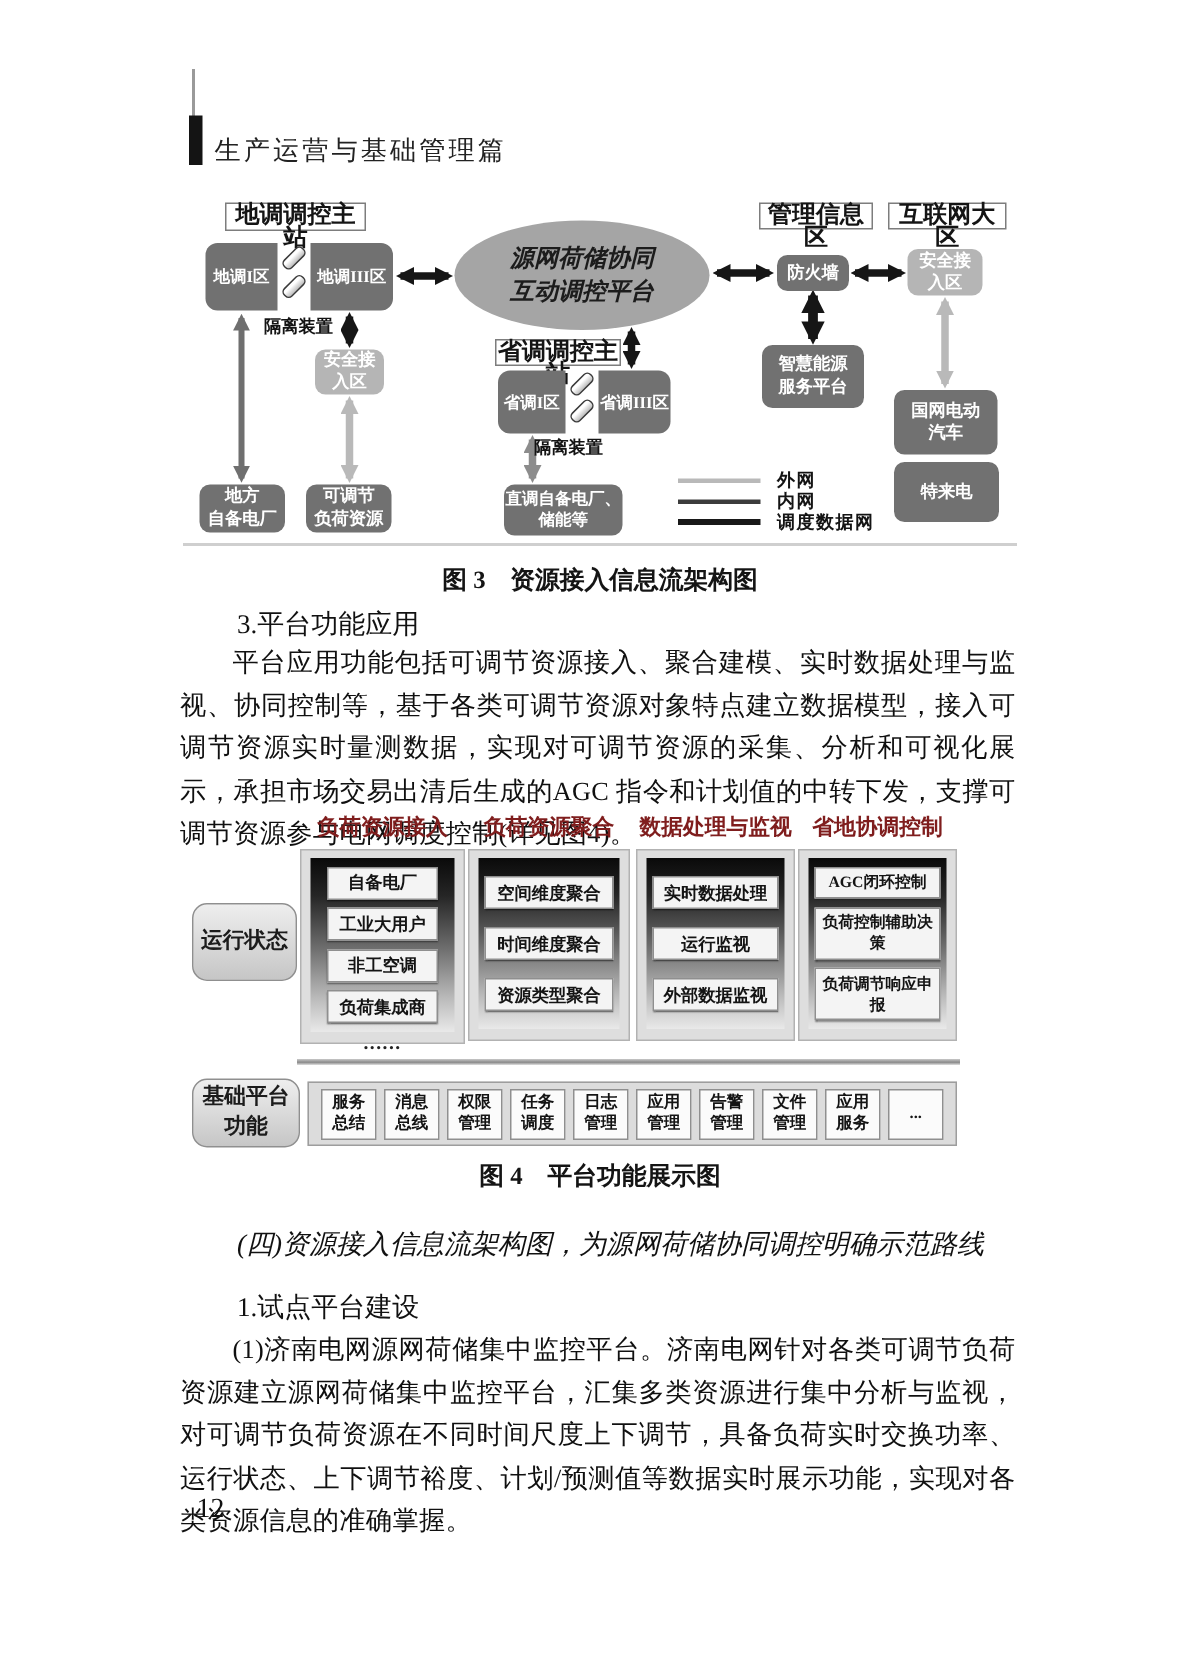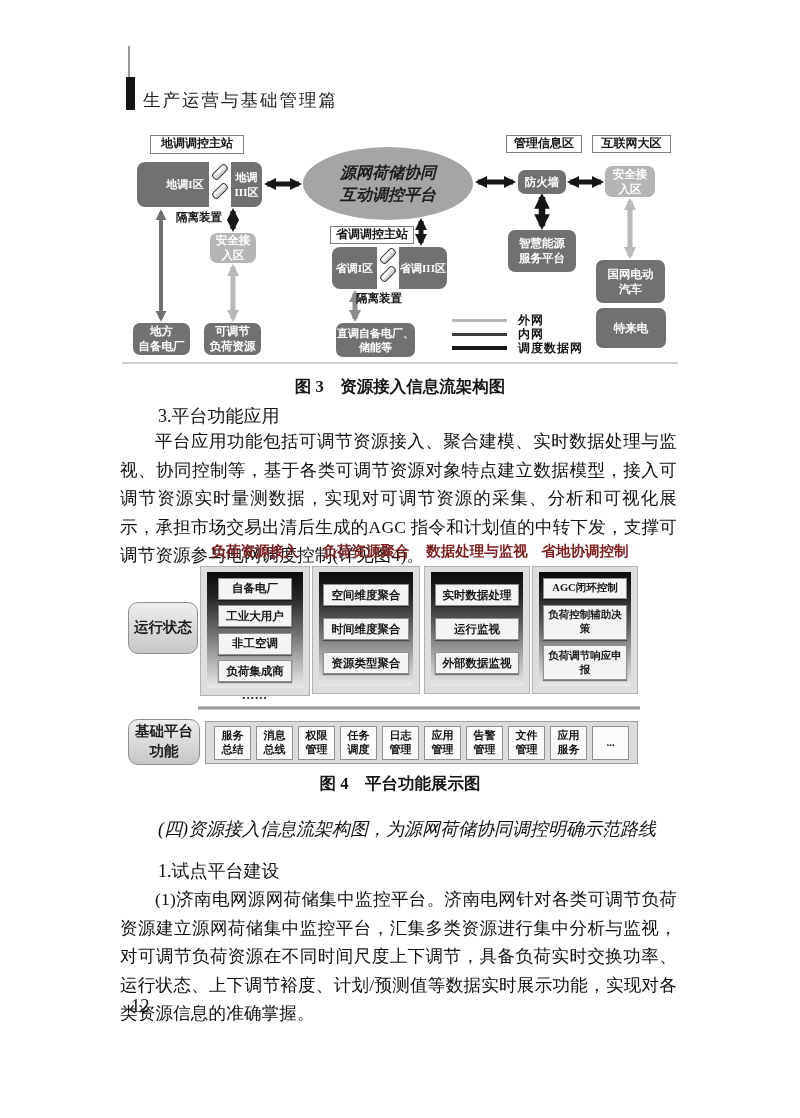--- a/index.html
+++ b/index.html
@@ -6,21 +6,21 @@
   .page{position:relative;width:800px;height:1118px;background:#ffffff;overflow:hidden;
         font-family:"Liberation Serif","DejaVu Serif",serif;color:#111;}
   
   .hdr-thinline{position:absolute;left:128px;top:46px;width:2px;height:32px;background:#9a9a9a;}
   .hdr-bar{position:absolute;left:126px;top:77px;width:9px;height:33px;background:#141414;}
   .hdr-text{position:absolute;left:143px;top:88px;font-size:17.5px;letter-spacing:2px;color:#222;}
   
   .fig3{position:absolute;left:120px;top:125px;width:570px;height:245px;}
   .f3arrows{position:absolute;left:0;top:0;}
   .labelbox{position:absolute;background:#fff;border:1px solid #7d7d7d;color:#141414;
-            font-size:12px;font-weight:600;text-align:center;line-height:15px;}
+            font-size:16px;font-weight:600;text-align:center;line-height:15px;}
   .dark{position:absolute;background:#717171;color:#fff;border-radius:7px;
         display:flex;align-items:center;justify-content:center;text-align:center;
         font-size:11.5px;font-weight:600;line-height:1.3;white-space:pre-line;}
   .light{background:#b5b5b5;}
   .ellipse{position:absolute;background:#a5a5a5;border-radius:50%;
            display:flex;align-items:center;justify-content:center;text-align:center;
            font-size:16px;font-weight:700;color:#1c1c1c;line-height:1.35;white-space:pre-line;font-style:italic;}
   .zgroup{position:absolute;display:flex;}
   .zcell{background:#717171;color:#fff;display:flex;align-items:center;justify-content:center;
          text-align:center;font-size:11px;font-weight:600;}
@@ -110,21 +110,21 @@
       <line x1="235" y1="168" x2="235" y2="194" stroke="#8c8c8c" stroke-width="5" marker-start="url(#mM)" marker-end="url(#mM)"></line>
       <line x1="510" y1="76" x2="510" y2="131" stroke="#b9b9b9" stroke-width="5" marker-start="url(#mL)" marker-end="url(#mL)"></line>
     </svg>
 
     <div class="labelbox" style="left:30px;top:10px;width:92px;height:17px;">地调调控主站</div>
     <div class="labelbox" style="left:210px;top:101px;width:82px;height:16px;">省调调控主站</div>
     <div class="labelbox" style="left:386px;top:10px;width:74px;height:16px;">管理信息区</div>
     <div class="labelbox" style="left:472px;top:10px;width:77px;height:16px;">互联网大区</div>
 
     <div class="zgroup" style="left:17px;top:37px;width:125px;height:45px;">
-      <div class="zcell zl" style="width:48px;padding-left:24px;">地调I区</div>
+      <div class="zcell zl" style="width:48px;">地调I区</div>
       <div class="zgap" style="width:22px;">
         <i class="cyl" style="top:6px;"></i>
           <i class="cyl" style="top:25px;"></i>
       </div>
       <div class="zcell zr" style="flex:1;">地调III区</div>
     </div>
     <div class="isotxt" style="left:48px;top:85px;width:62px;">隔离装置</div>
 
     <div class="ellipse" style="left:183px;top:22px;width:170px;height:73px;">源网荷储协同
 互动调控平台</div>

